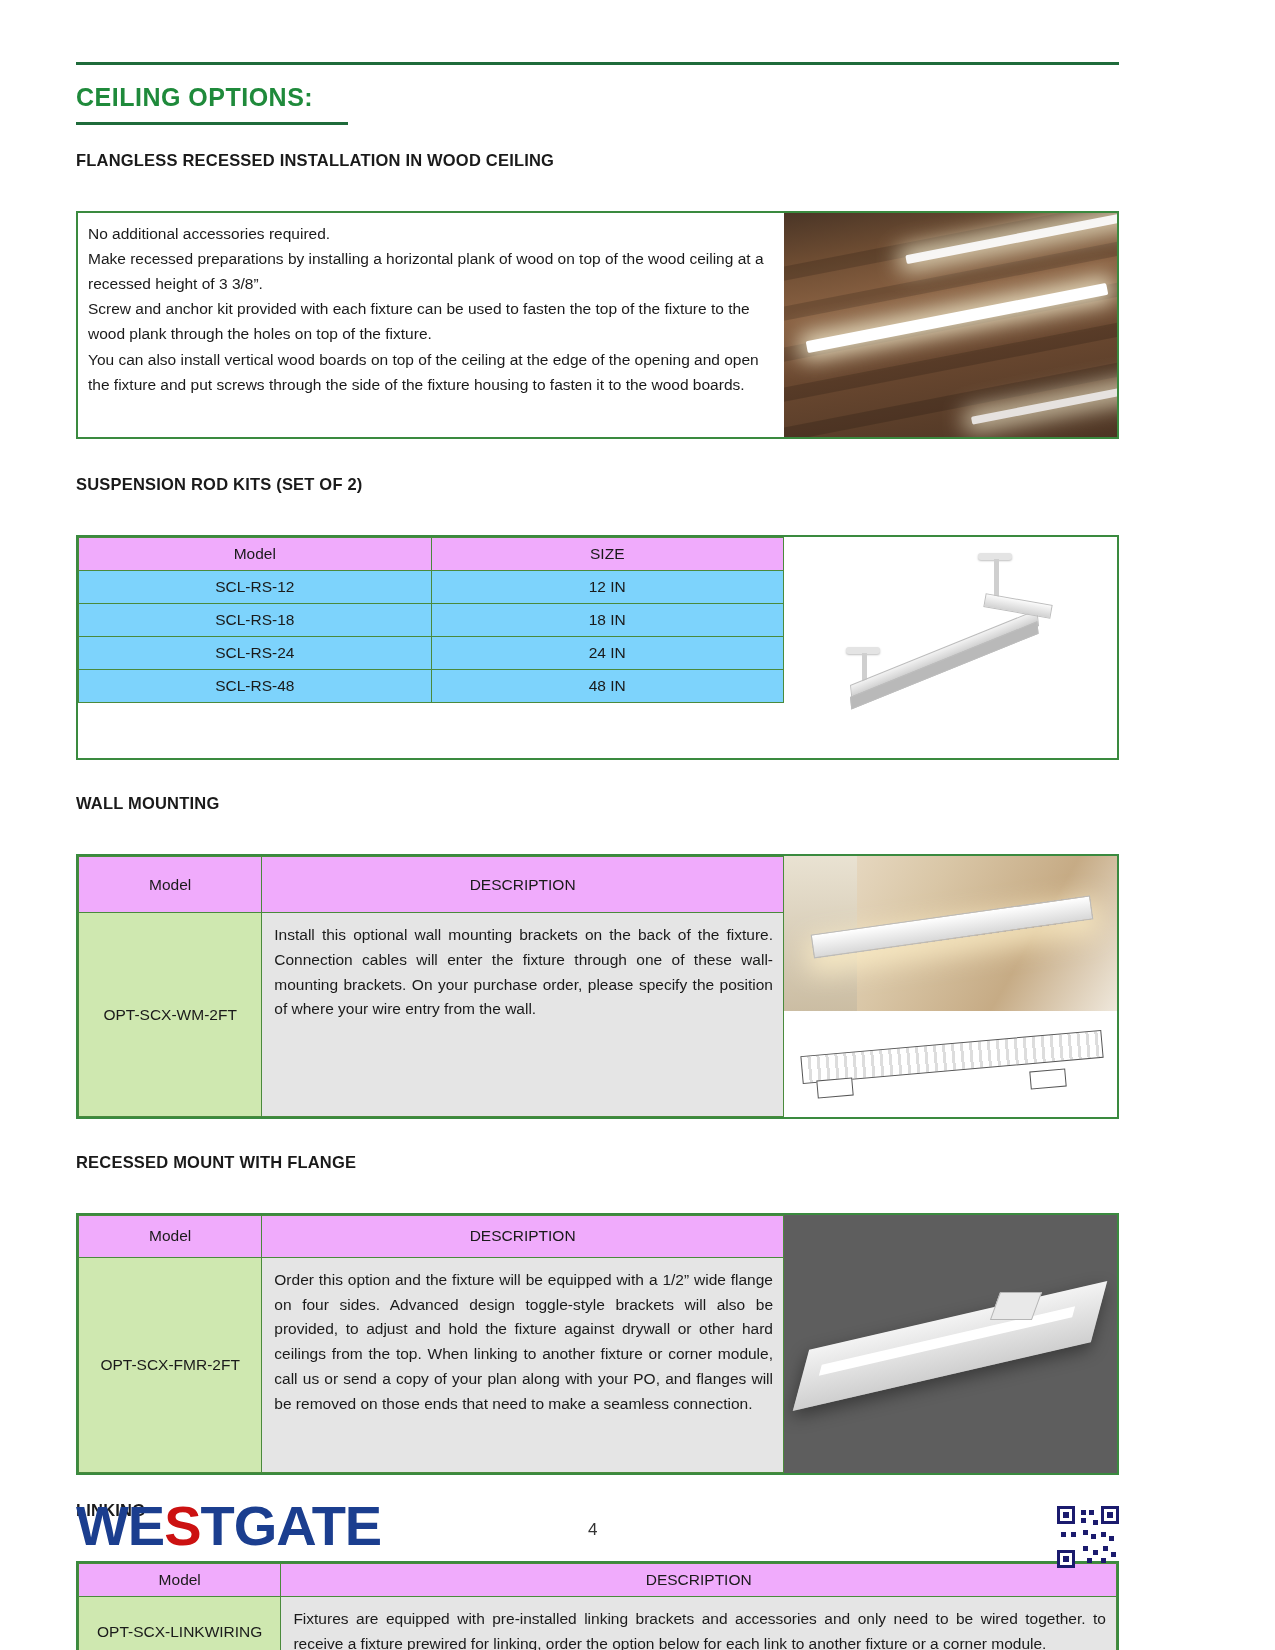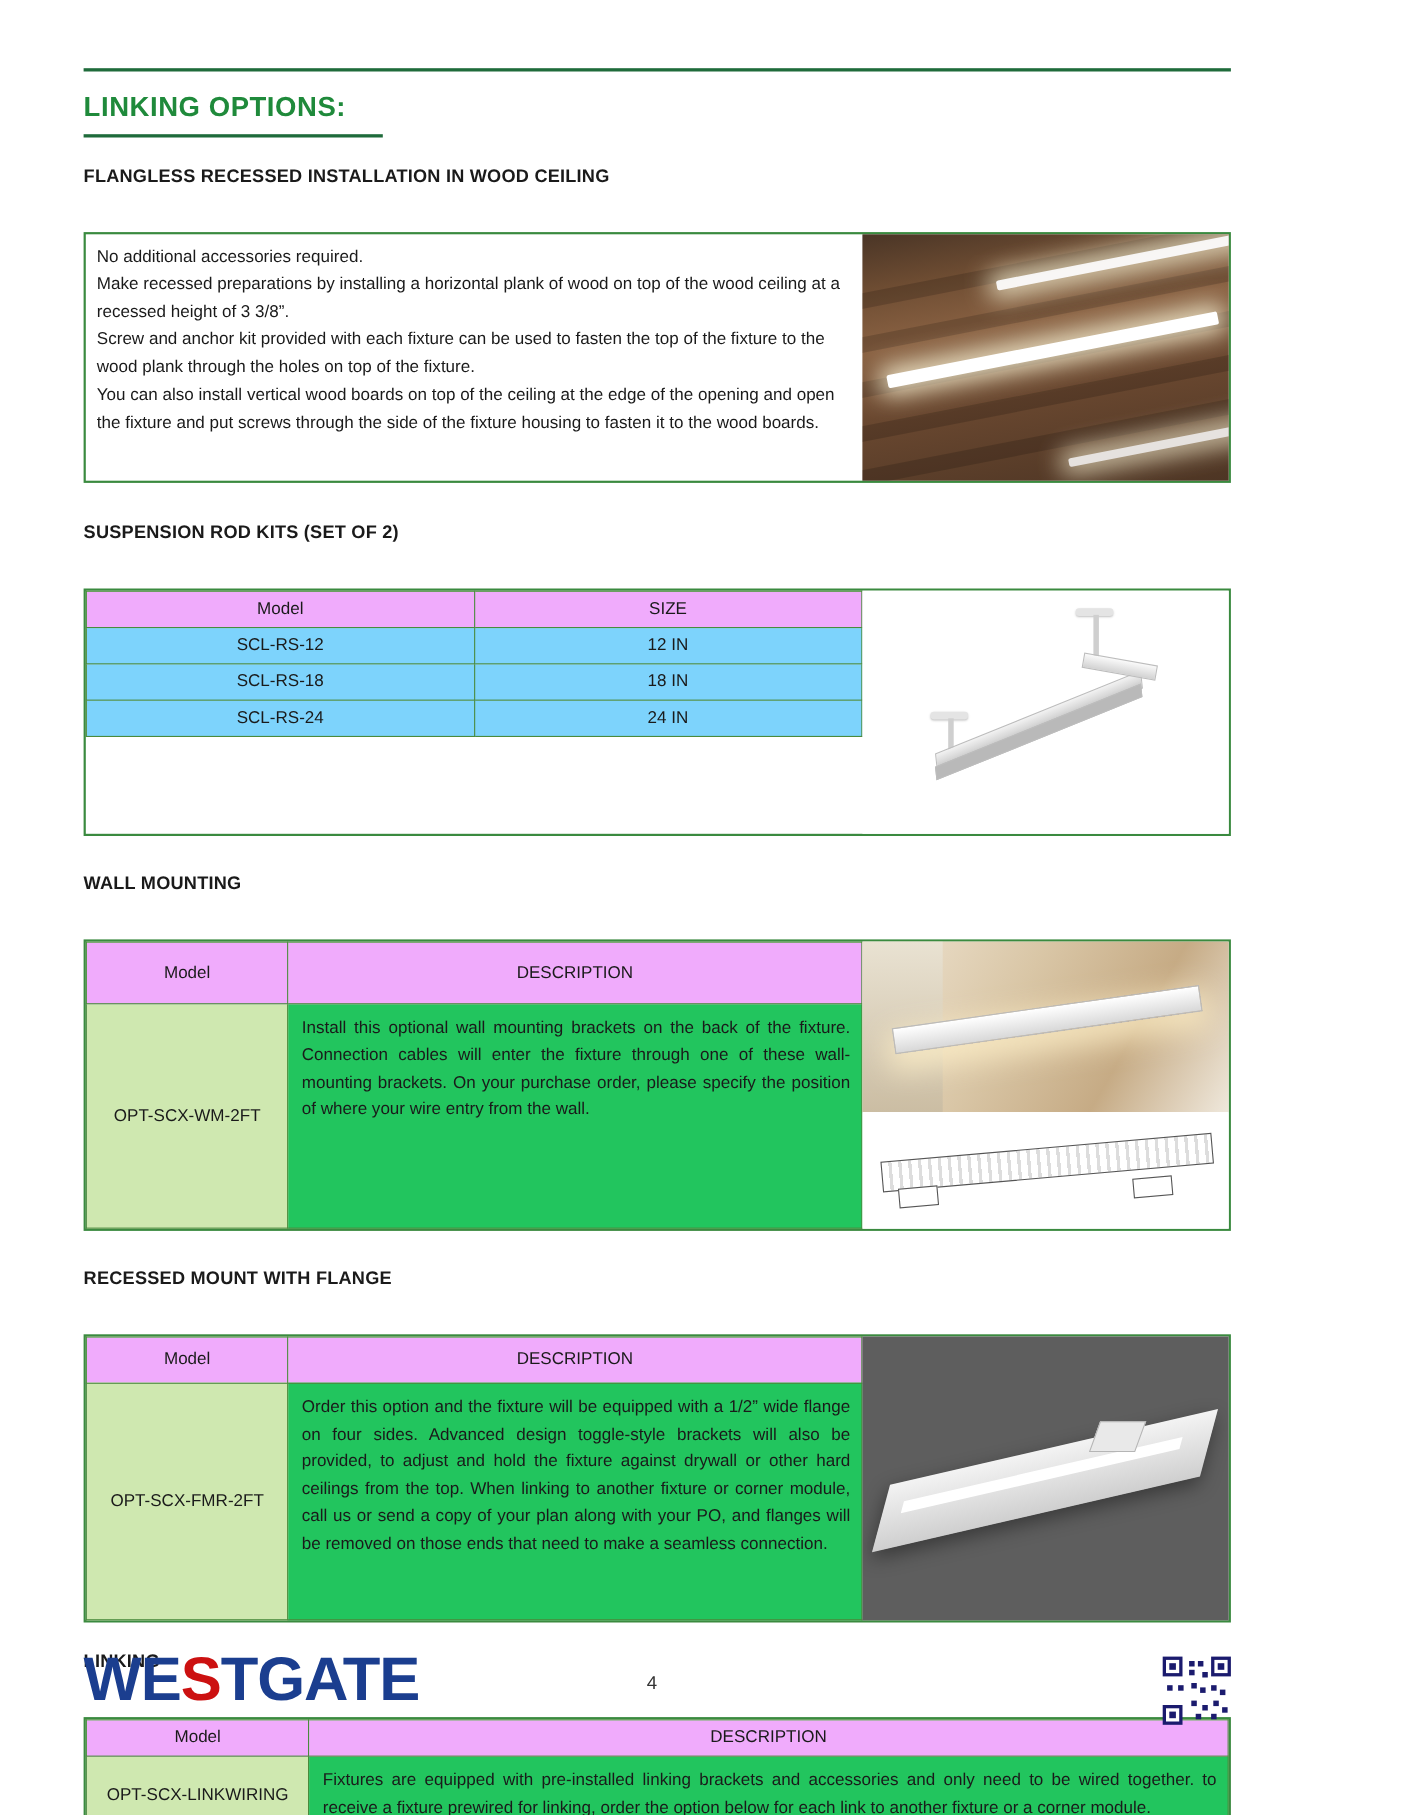--- a/index.html
+++ b/index.html
@@ -171,21 +171,21 @@
 
   
   .sec3 {
     width: 1043px;
     height: 265px;
     display: flex;
     margin-bottom: 34px;
   }
   .sec3-table { width: 706px; }
   .desc-cell {
-    background: #22c55e;
+    background: #e5e5e5;
     padding: 10px 10px 10px 12px;
     border: 1px solid #4a8a3c;
     font-size: 15.5px;
     line-height: 1.6;
     text-align: justify;
     vertical-align: top;
     color: #1a1a1a;
   }
   .model-cell {
     background: #cfe8b0;
@@ -323,21 +323,21 @@
   }
   .qr-cell { position: absolute; background: #1b1b6e; }
 </style>
 </head>
 <body>
 
 <div class="page">
   <div class="content">
 
     <div class="top-rule"></div>
-    <div class="main-title">LINKING OPTIONS:</div>
+    <div class="main-title">CEILING OPTIONS:</div>
     <div class="title-underline"></div>
 
     
     <div class="section-head">FLANGLESS RECESSED INSTALLATION IN WOOD CEILING</div>
     <div class="box sec1">
       <div class="sec1-text">
         <div>No additional accessories required.</div>
         <div>Make recessed preparations by installing a horizontal plank of wood on top of the wood ceiling at a recessed height of 3 3/8”.</div>
         <div>Screw and anchor kit provided with each fixture can be used to fasten the top of the fixture to the wood plank through the holes on top of the fixture.</div>
         <div>You can also install vertical wood boards on top of the ceiling at the edge of the opening and open the fixture and put screws through the side of the fixture housing to fasten it to the wood boards.</div>
@@ -368,20 +368,24 @@
             <td class="tcell">SCL-RS-12</td>
             <td class="tcell">12 IN</td>
           </tr>
           <tr>
             <td class="tcell">SCL-RS-18</td>
             <td class="tcell">18 IN</td>
           </tr>
           <tr>
             <td class="tcell">SCL-RS-24</td>
             <td class="tcell">24 IN</td>
+          </tr>
+          <tr>
+            <td class="tcell">SCL-RS-48</td>
+            <td class="tcell">48 IN</td>
           </tr>
         </tbody>
           </table>
       </div>
       <div class="sec2-img">
         <div class="canopy" style="left:194px; top:16px;"></div>
         <div class="rod" style="left:210px; top:22px; height:48px;"></div>
         <div class="canopy" style="left:62px; top:110px;"></div>
         <div class="rod" style="left:78px; top:116px; height:40px;"></div>
         <div class="fixture-body" style="left:66px; top:148px; width:200px; height:14px; transform:rotate(-22deg) skewX(-16deg); transform-origin:left top;"></div>

